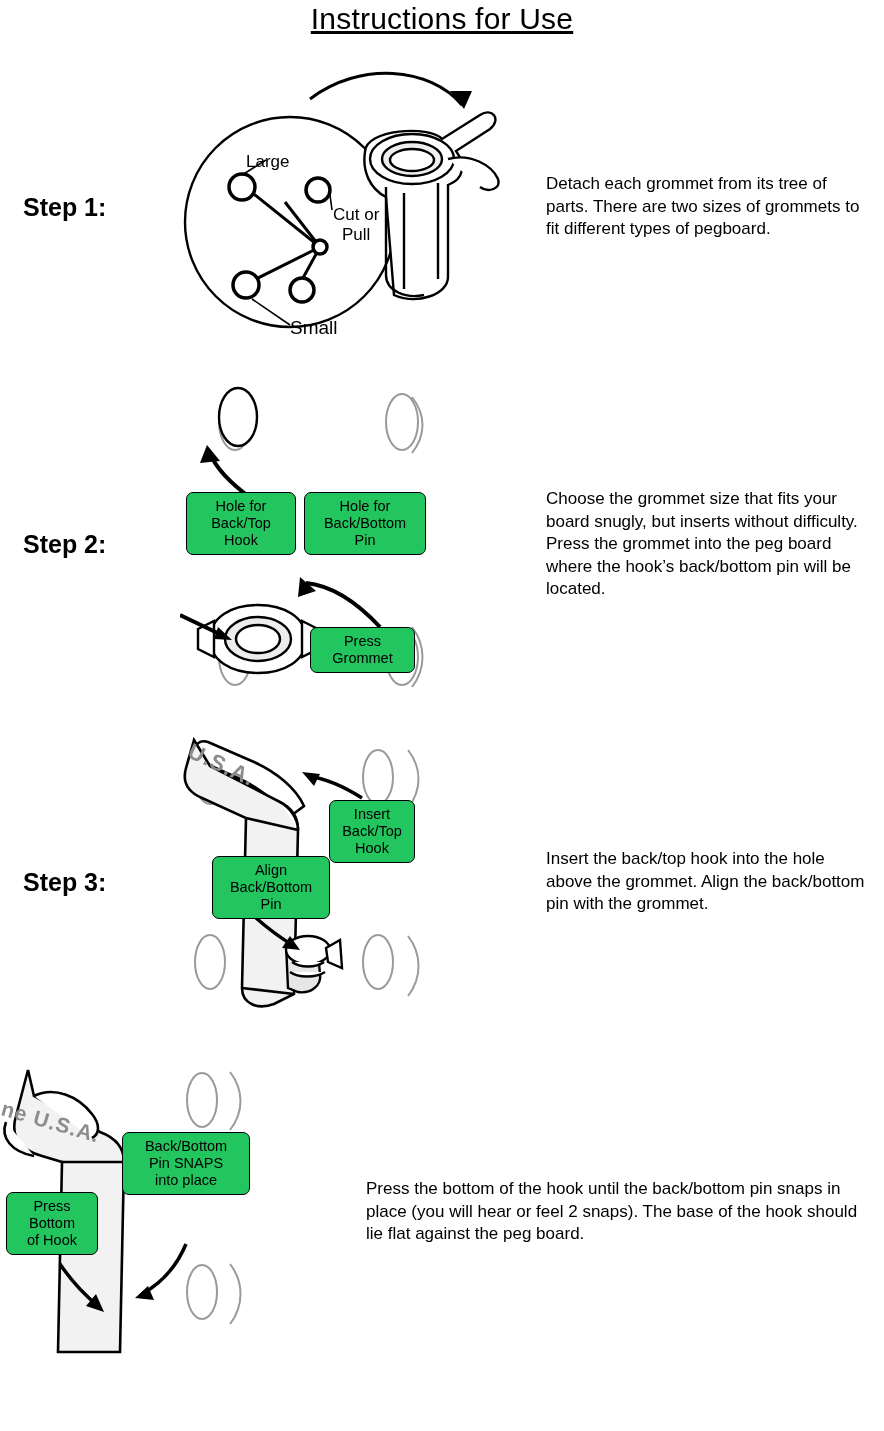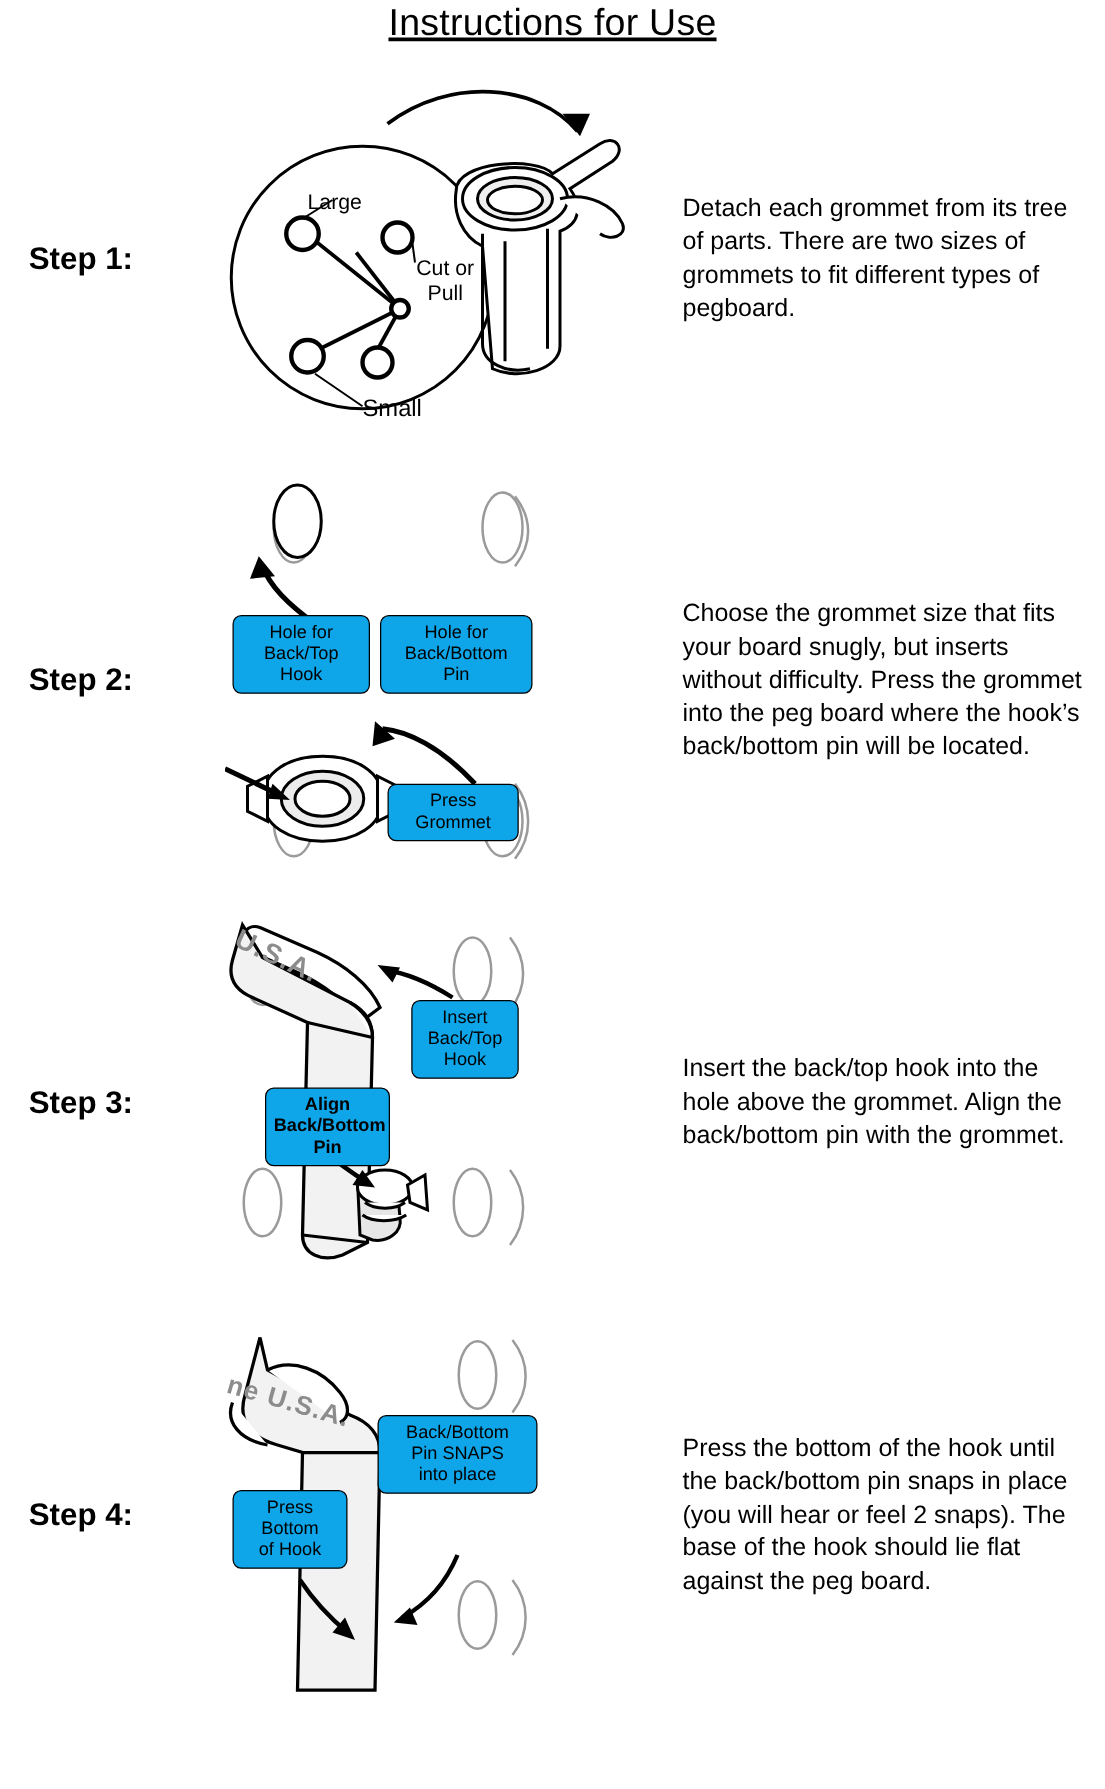--- a/index.html
+++ b/index.html
@@ -46,37 +46,37 @@
     padding-left: 23px;
     box-sizing: border-box;
   }
   .step-figure {
     flex: 0 0 360px;
     width: 360px;
     position: relative;
   }
   .step-text {
     flex: 1 1 auto;
-    font-size: 20px;
+    font-size: 17px;
     line-height: 1.33;
     padding-right: 18px;
     padding-left: 6px;
     box-sizing: border-box;
   }
   
   .row1 { height: 330px; }
   .row2 { height: 345px; }
   .row3 { height: 330px; }
   .row4 { height: 330px; }
 
   .callout {
     position: absolute;
     border: 1.6px solid #000;
     border-radius: 7px;
-    background: #0ea5e9;
+    background: #22c55e;
     font-size: 14.5px;
     line-height: 1.17;
     text-align: center;
     padding: 5px 6px;
     box-sizing: border-box;
   }
   svg { display: block; }
   .fig-wrap { position: relative; }
 </style>
 </head>
@@ -230,29 +230,28 @@
 
           <g stroke="#000" stroke-width="3.5" fill="none">
             <path d="M76 196 C92 210, 104 218, 114 224"></path>
           </g>
           <polygon points="120,228 102,226 110,214" fill="#000"></polygon>
         </svg>
         <div style="position:absolute;left:6px;top:30px;font-size:22px;font-weight:bold;color:#8c8c8c;transform:rotate(25deg);letter-spacing:1px;">U.S.A.</div>
         <div class="callout" style="left:149px;top:78px;width:86px;white-space:pre-line;">Insert
 Back/Top
 Hook</div>
-        <div class="callout" style="left:32px;top:148px;width:100px;white-space:pre-line;font-weight:bold;">Align
+        <div class="callout" style="left:32px;top:134px;width:118px;white-space:pre-line;">Align
 Back/Bottom
 Pin</div>
       </div>
       <div class="step-text">Insert the back/top hook into the hole above the grommet. Align the back/bottom pin with the grommet.</div>
     </div>
 
     <div class="step-row row4">
-      <div class="step-label">Step 4:</div>
       <div class="step-figure fig-wrap">
         <svg width="360" height="320" viewBox="0 0 360 320">
           <g fill="none" stroke="#9a9a9a" stroke-width="2">
             <ellipse cx="202" cy="48" rx="15" ry="27"></ellipse>
             <ellipse cx="202" cy="240" rx="15" ry="27"></ellipse>
             <path d="M230 20 C244 38, 244 60, 230 78"></path>
             <path d="M230 212 C244 230, 244 254, 230 272"></path>
           </g>
 
           <g fill="#fff" stroke="#000" stroke-width="2.6">

